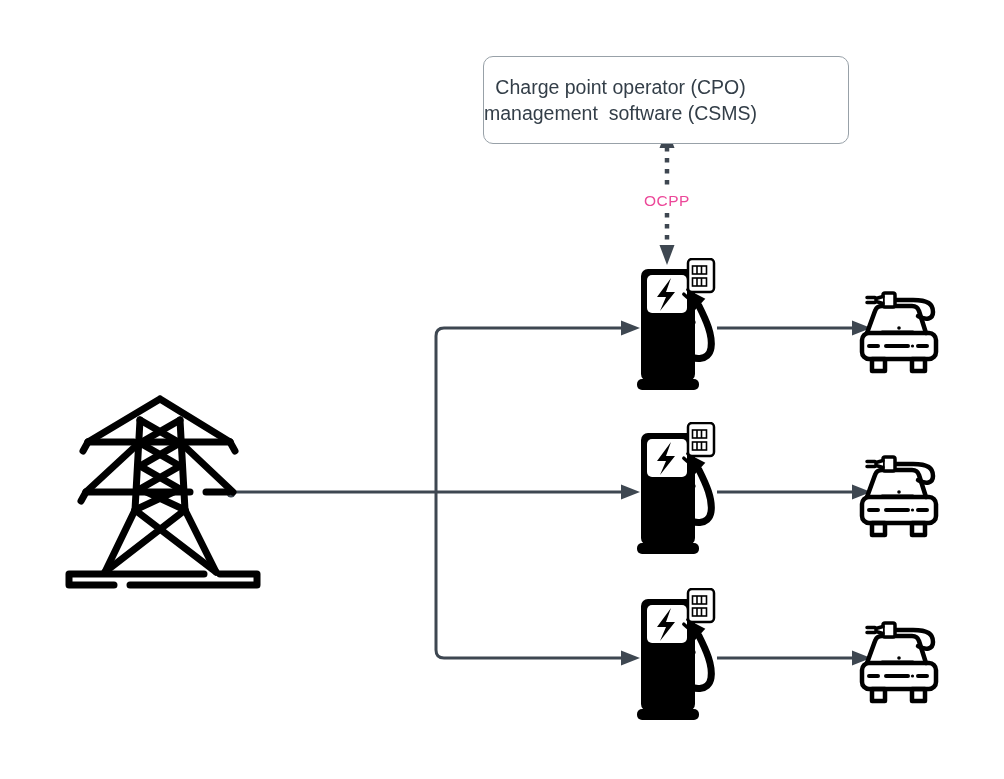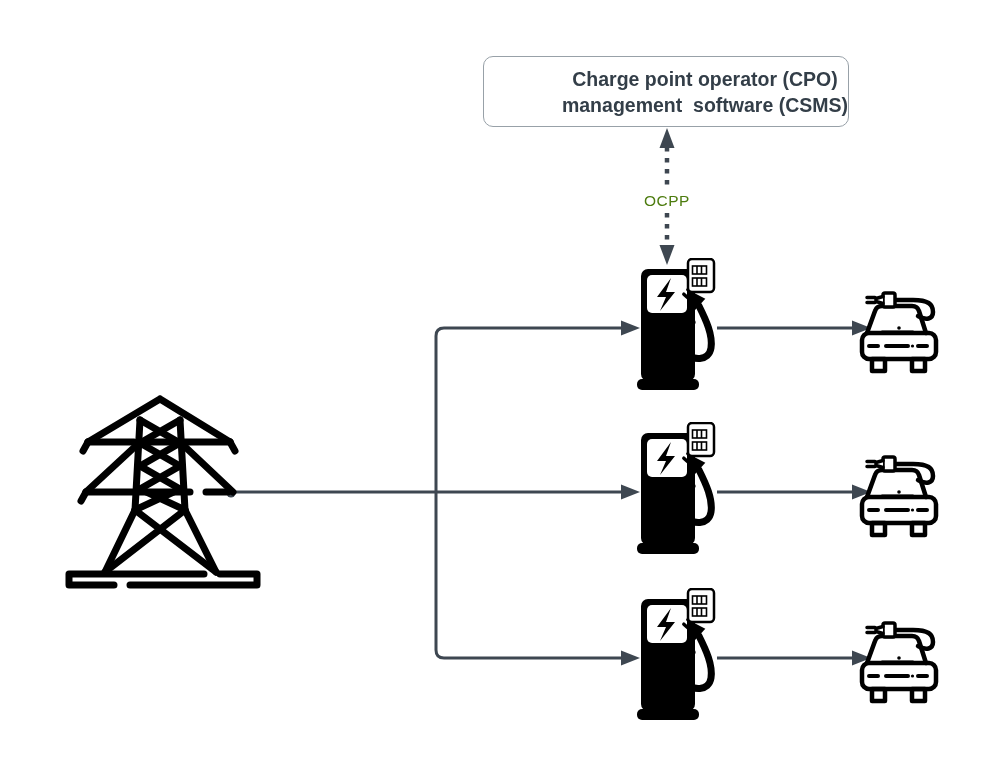--- a/index.html
+++ b/index.html
@@ -3,29 +3,29 @@
 <meta charset="utf-8">
 <style>
   html,body{margin:0;padding:0;background:#ffffff;}
   .canvas{
     position:relative;width:1004px;height:779px;background:#ffffff;overflow:hidden;
     font-family:"Liberation Sans",sans-serif;
   }
   .layer{position:absolute;left:0;top:0;width:1004px;height:779px;}
   .node{position:absolute;}
   .cpo-box{
-    position:absolute;left:483px;top:56px;width:366px;height:71px;box-sizing:border-box;
+    position:absolute;left:483px;top:56px;width:366px;height:88px;box-sizing:border-box;
     background:#ffffff;border:1.5px solid #98a1a8;border-radius:10px;
-    display:flex;align-items:center;justify-content:flex-end;text-align:center;
-    color:#333e48;font-size:19.5px;line-height:26px;font-weight:bold;
+    display:flex;align-items:center;justify-content:flex-start;text-align:center;
+    color:#333e48;font-size:19.5px;line-height:26px;
   }
   .cpo-box span{white-space:pre-wrap;}
   .ocpp-label{
     position:absolute;left:667px;top:201px;transform:translate(-50%,-50%);
-    background:#ffffff;padding:1px 5px;color:#4d7c0f;font-size:15.5px;letter-spacing:.5px;
+    background:#ffffff;padding:1px 5px;color:#ec4899;font-size:15.5px;letter-spacing:.5px;
   }
   svg{display:block;}
 </style>
 </head>
 <body>
 
 <div class="canvas">
 
   <svg width="0" height="0" style="position:absolute">
     <defs>

